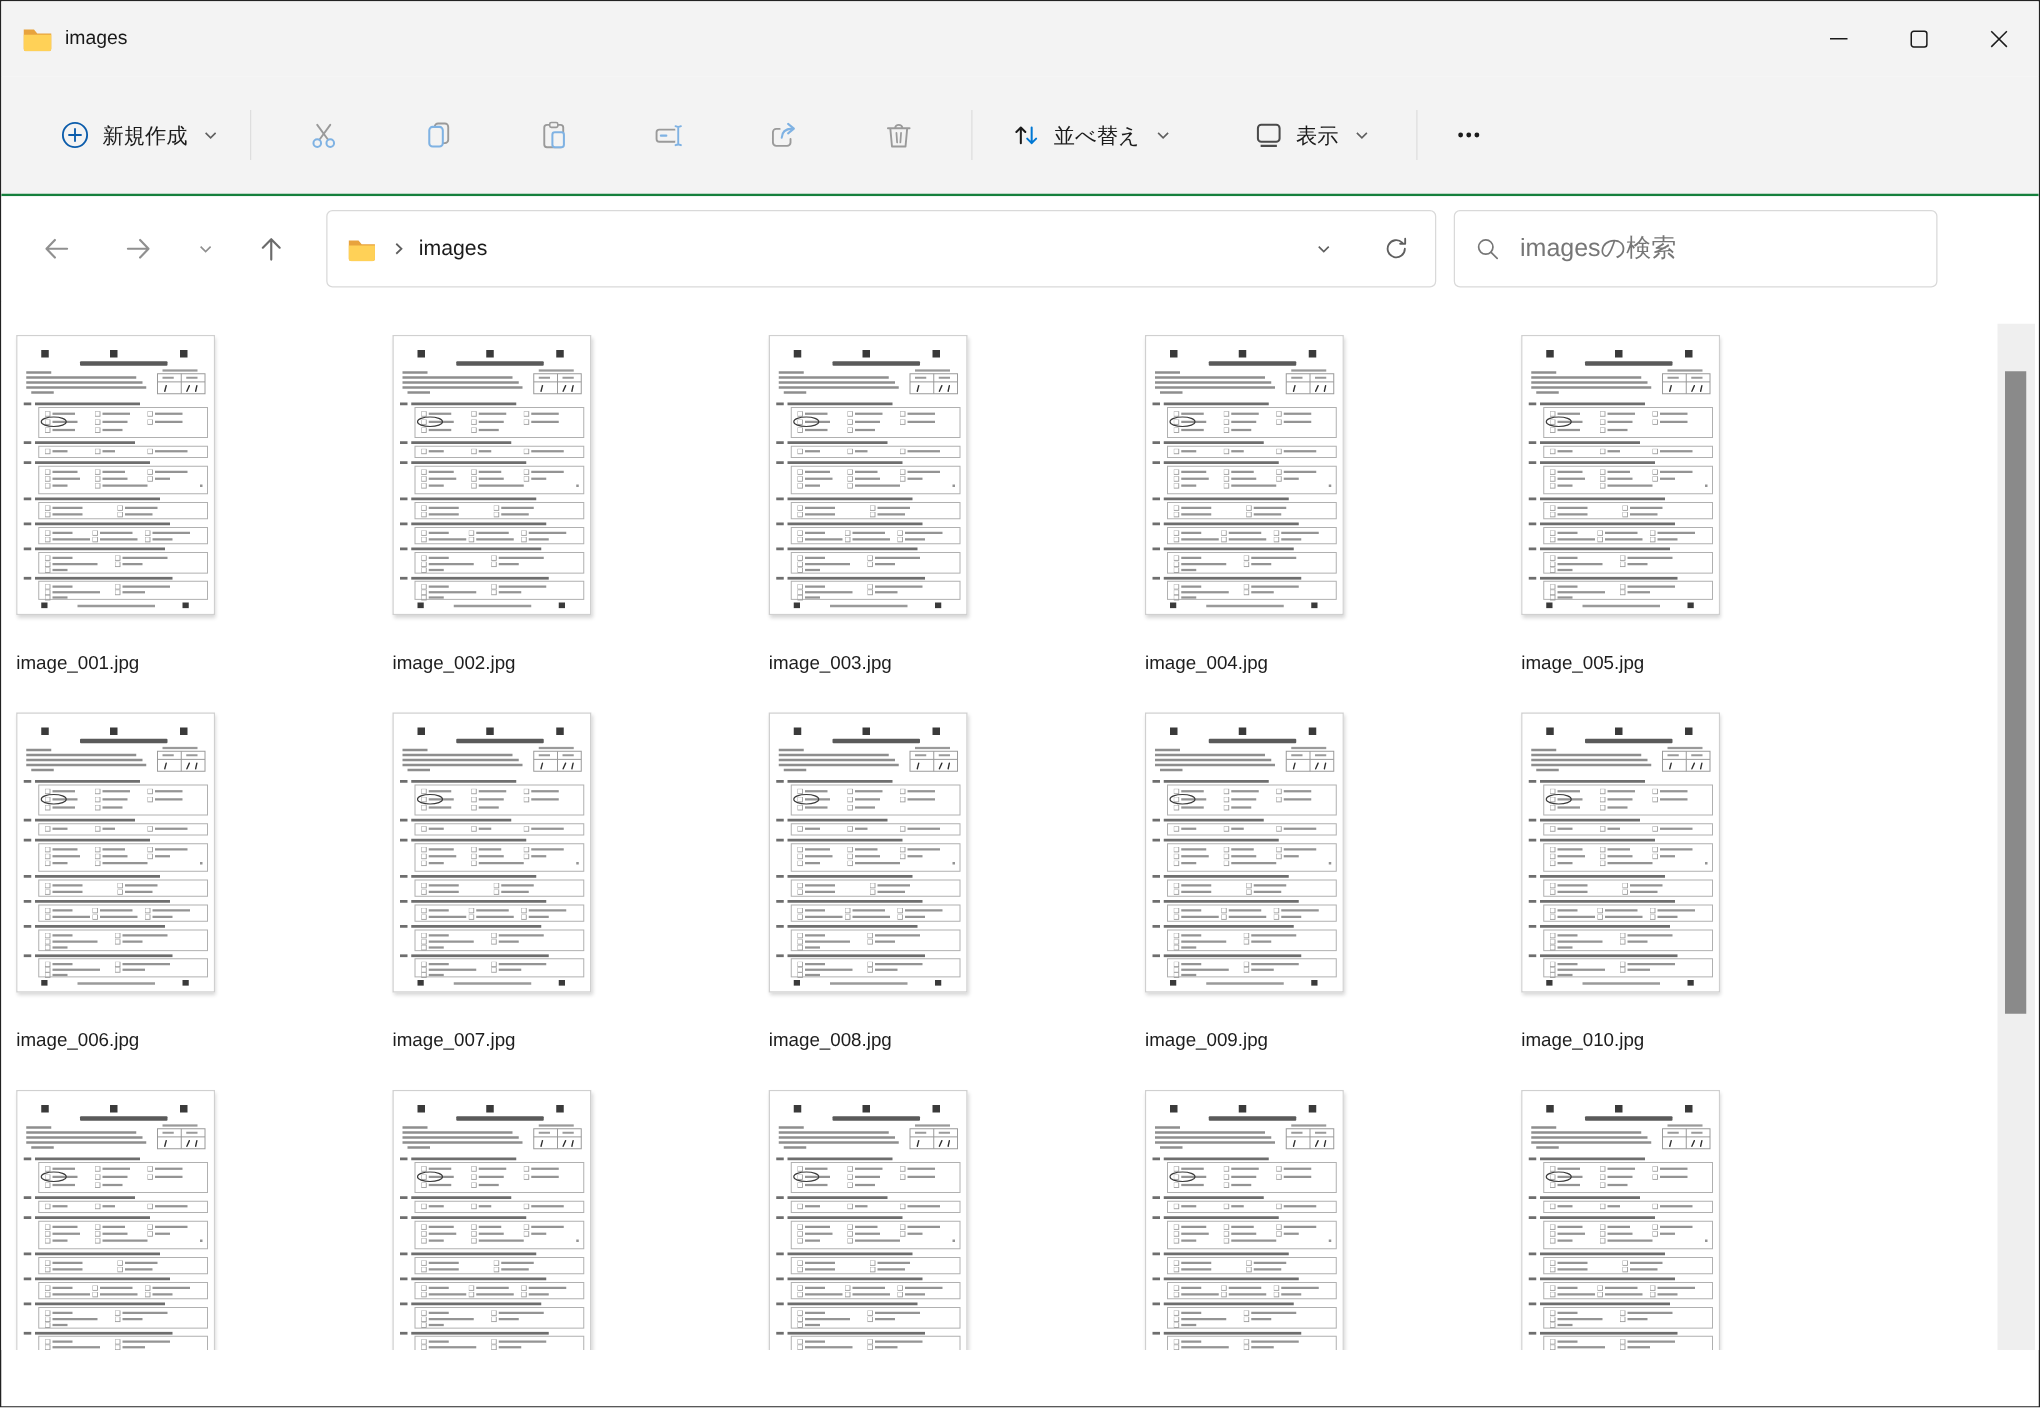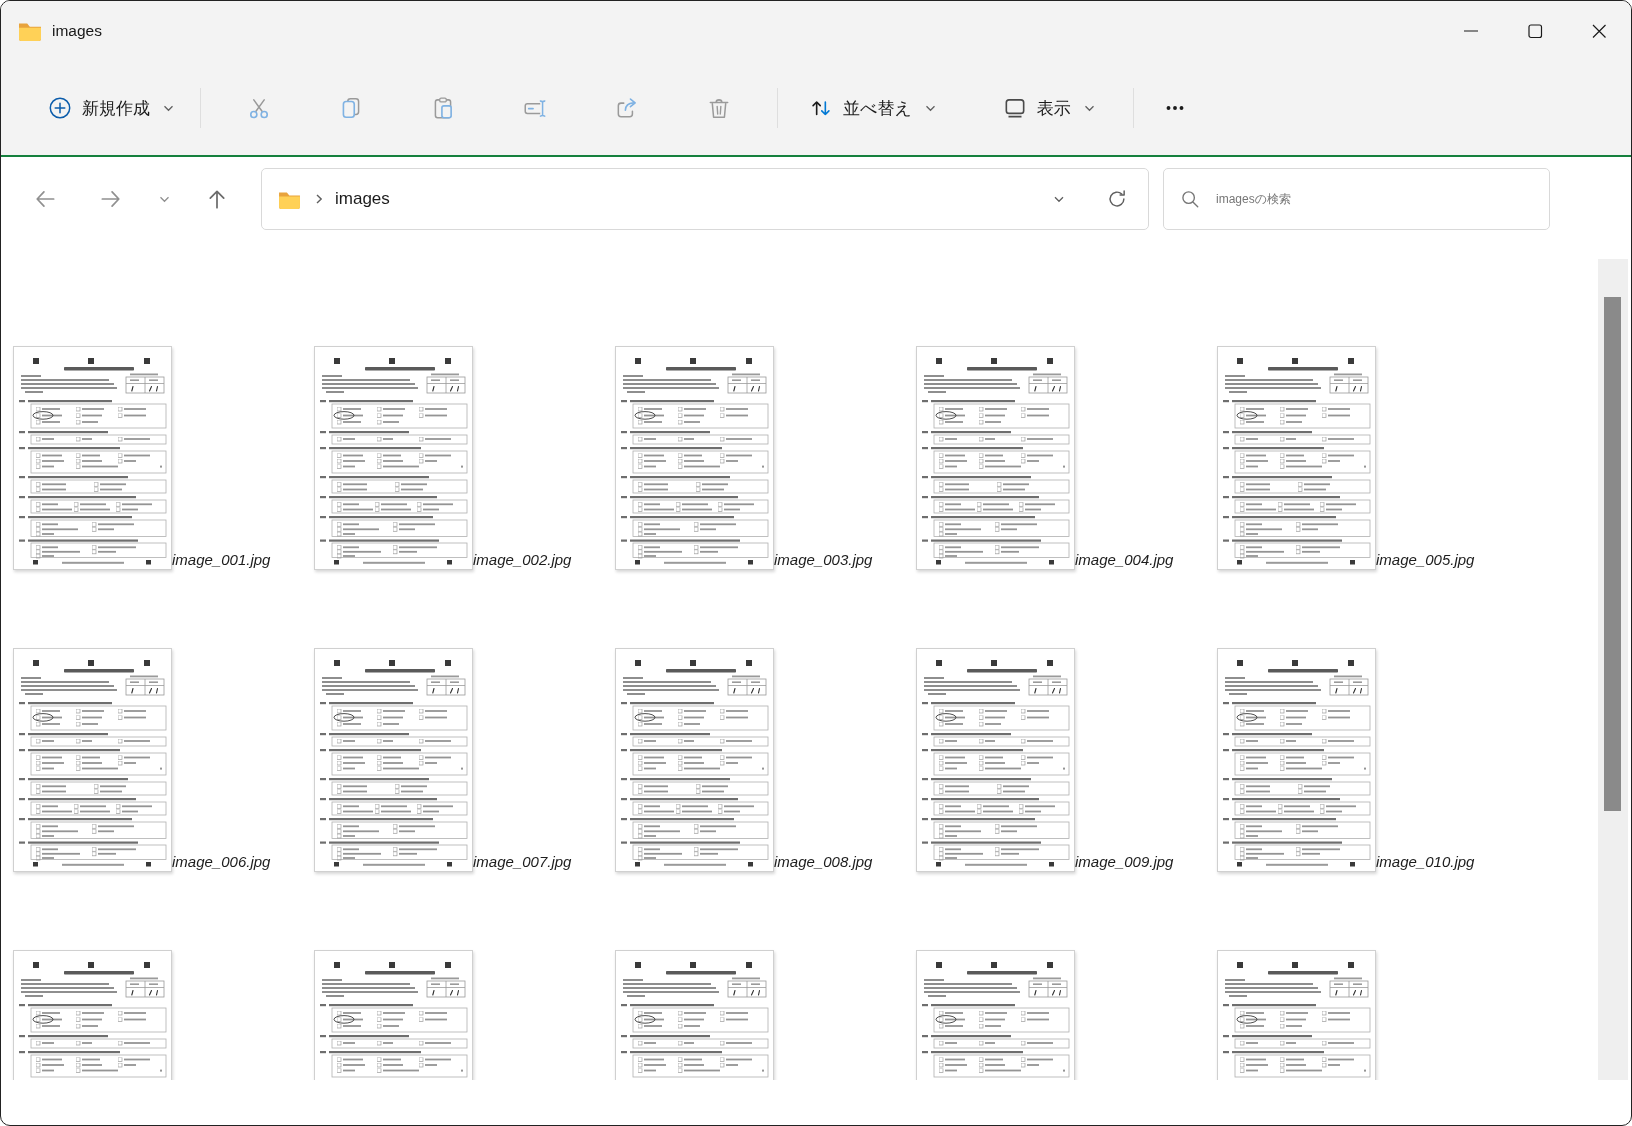--- a/index.html
+++ b/index.html
@@ -1,19 +1,19 @@
 <!DOCTYPE html>
 <html><head>
 <meta charset="utf-8">
 <style>
   * { box-sizing: border-box; }
   body { margin: 0; background: #fff; font-family: "Liberation Sans", sans-serif; }
   .window {
     position: relative; width: 1632px; height: 1126px;
-    border: 1px solid #222; border-radius: 10px; overflow: hidden;
+    border: 1px solid #222; border-radius: 0; overflow: hidden;
     background: #fff; color: #1b1b1b;
   }
   
   .titlebar { height: 60px; background: #f3f3f3; display: flex; align-items: center; position: relative; }
   .titlebar .app-icon { margin-left: 17px; width: 24px; height: 20px; flex: 0 0 auto; }
   .titlebar .title { margin-left: 10px; font-size: 15.5px; color: #191919; }
   .win-controls { position: absolute; right: 0; top: 0; height: 60px; display: flex; align-items: center; }
   .win-btn { width: 64px; height: 50px; display: flex; align-items: center; justify-content: center; background: transparent; border: none; padding: 0; }
   
   .commandbar { height: 96px; background: #f3f3f3; border-bottom: 2px solid #15803d; display: flex; align-items: center; padding: 0 18px 0 34px; }
@@ -21,26 +21,26 @@
   .cmd-icon-btn { width: 46px; height: 46px; display: flex; align-items: center; justify-content: center; border: none; background: transparent; border-radius: 6px; margin: 0 23px; }
   .cmd-sep { width: 1px; height: 40px; background: #dedede; margin: 0 12px; flex: 0 0 auto; }
   .chev { display: inline-flex; margin-left: 2px; }
   
   .addressrow { height: 84px; background: #fff; display: flex; align-items: center; }
   .nav-btn { width: 44px; height: 44px; border: none; background: transparent; display: flex; align-items: center; justify-content: center; border-radius: 6px; flex: 0 0 auto; }
   .addr-box { margin-left: 22px; width: 888px; height: 62px; border: 1px solid #d9d9d9; border-radius: 5px; background: #fff; display: flex; align-items: center; padding: 0 16px; }
   .addr-box .crumb-text { font-size: 17px; color: #1b1b1b; margin-left: 10px; }
   .addr-right { margin-left: auto; display: flex; align-items: center; gap: 28px; }
   .search-box { margin-left: 14px; width: 387px; height: 62px; border: 1px solid #d9d9d9; border-radius: 5px; background: #fff; display: flex; align-items: center; padding: 0 16px; gap: 14px; }
-  .search-box input { border: none; outline: none; background: transparent; font-size: 12px; font-family: inherit; width: 100%; color: #0f766e; }
+  .search-box input { border: none; outline: none; background: transparent; font-size: 20px; font-family: inherit; width: 100%; color: #0f766e; }
   .search-box input::placeholder { color: #767676; opacity: 1; }
   
   .content { position: relative; height: 839px; background: #fff; overflow: hidden; }
   .files-grid { position: absolute; left: 12px; top: 27px; display: grid; grid-template-columns: repeat(5, 301px); grid-auto-rows: 302px; }
-  .file-item { display: flex; flex-direction: row; align-items: flex-end; font-style: italic; }
+  .file-item { display: flex; flex-direction: column; align-items: flex-start; }
   .thumb { width: 159px; height: 224px; border: 1px solid #d0d0d0; background: #fff; box-shadow: 1px 2px 3px rgba(0,0,0,.16); }
   .file-label { margin-top: 29px; font-size: 15px; color: #1d1d1d; height: 20px; line-height: 20px; }
   .scroll-track { position: absolute; top: 18px; right: 3px; width: 30px; height: 821px; background: #efefef; }
   .scroll-thumb { position: absolute; top: 38px; left: 6px; width: 17px; height: 514px; background: #8a8a8a; }
   
   .statusbar { height: 45px; background: #fff; border-top: 1px solid #e8e8e8; display: flex; align-items: center; padding: 0 14px 0 30px; position: relative; }
   .status-count { font-size: 16.5px; color: #3a3a3a; }
   .status-sep { width: 1px; height: 22px; background: #d9d9d9; margin-left: 22px; }
   .status-right { margin-left: auto; display: flex; align-items: center; gap: 6px; }
   .view-toggle { width: 40px; height: 36px; border: none; background: transparent; border-radius: 5px; display: flex; align-items: center; justify-content: center; }

